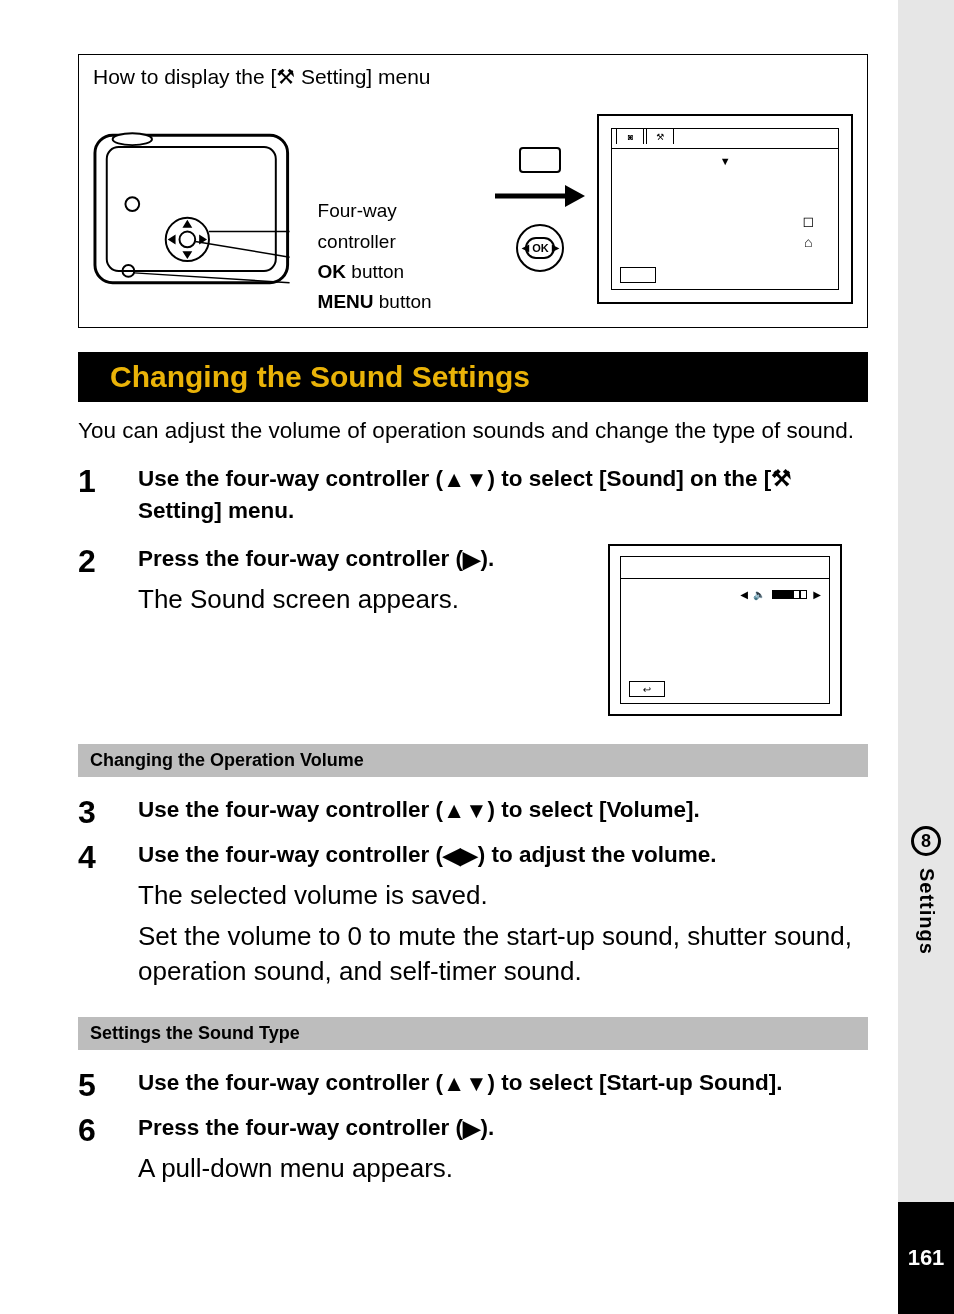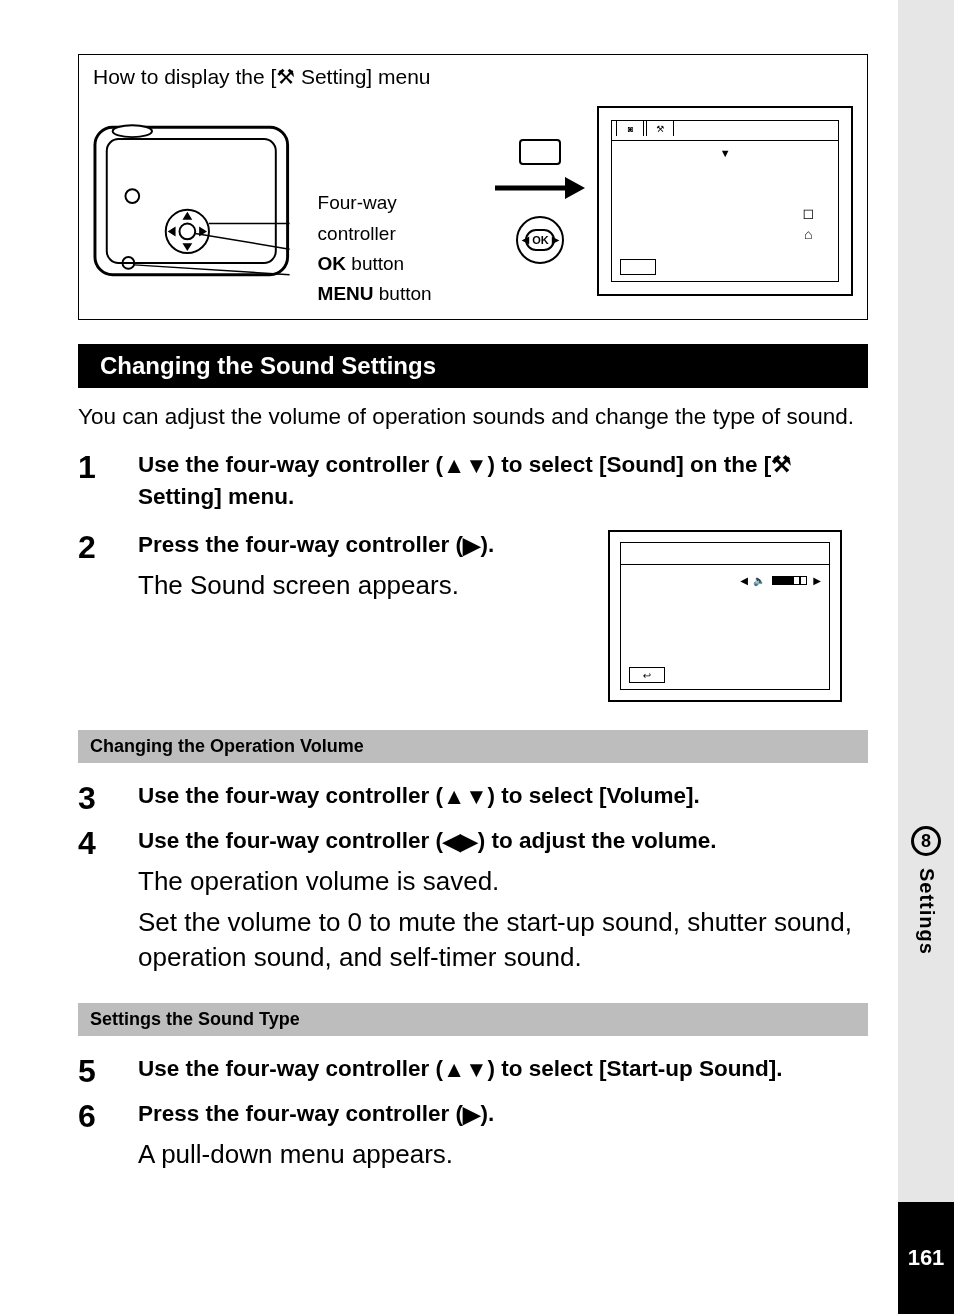--- a/index.html
+++ b/index.html
@@ -5,41 +5,41 @@
   * { box-sizing: border-box; margin: 0; padding: 0; }
   html, body { width: 954px; height: 1314px; font-family: Arial, Helvetica, sans-serif; background: #fff; color: #000; }
   .page { position: relative; width: 954px; height: 1314px; }
   .right-gutter { position: absolute; right: 0; top: 0; width: 56px; height: 1314px; background: #e6e6e6; }
   .page-tab { position: absolute; right: 0; bottom: 0; width: 56px; height: 112px; background: #000; color: #fff; display: flex; align-items: center; justify-content: center; font-size: 22px; font-weight: bold; }
   .side-label { position: absolute; right: 0; width: 56px; display: flex; flex-direction: column; align-items: center; gap: 12px; }
   .side-chapter { width: 30px; height: 30px; border-radius: 50%; border: 3px solid #000; display: flex; align-items: center; justify-content: center; font-weight: bold; font-size: 18px; }
   .side-text { writing-mode: vertical-rl; text-orientation: mixed; font-weight: bold; font-size: 20px; letter-spacing: 1px; }
   .content { position: absolute; left: 78px; top: 54px; width: 790px; }
   .howto-box { border: 1.5px solid #000; padding: 10px 14px 18px 14px; font-size: 21px; }
-  .howto-title { margin-bottom: 12px; }
+  .howto-title { margin-bottom: 20px; }
   .howto-row { display: flex; align-items: center; gap: 12px; position: relative; height: 200px; }
   .camera { width: 200px; height: 170px; position: relative; }
   .camera svg { width: 100%; height: 100%; }
   .labels-col { font-size: 19px; line-height: 1.6; margin-left: 16px; padding-top: 96px; }
   .labels-col .bold { font-weight: bold; }
   .mid-col { display: flex; flex-direction: column; align-items: center; gap: 10px; margin-left: 6px; }
   .arrow-right svg { width: 90px; height: 26px; }
   .ok-ring { width: 48px; height: 48px; border: 2px solid #000; border-radius: 50%; display:flex; align-items:center; justify-content:center; position: relative;}
   .ok-inner { width: 30px; height: 22px; border: 2px solid #000; border-radius: 12px; display:flex; align-items:center; justify-content:center; font-size: 11px; font-weight: bold;}
   .ok-tick { position: absolute; font-size: 10px; }
   .screen1 { width: 260px; height: 190px; border: 2px solid #000; position: relative; background:#fff;}
   .screen1-inner { position: absolute; left: 12px; top: 12px; right: 12px; bottom: 12px; border: 1.5px solid #000;}
   .screen1-topbar { position: absolute; left: 0; right:0; top:0; height: 20px; border-bottom: 1.5px solid #000; background:#fff;}
   .screen1-tabs { position:absolute; left:4px; top:-1px; display:flex; gap:2px;}
   .screen1-tab { width:28px; height:16px; border:1.5px solid #000; border-bottom:none; font-size:9px; display:flex; align-items:center; justify-content:center;}
   .screen1-bot { position:absolute; left:8px; bottom:6px; width:36px; height:16px; border:1.5px solid #000;}
   .screen1-icons { position:absolute; right: 24px; top: 82px; font-size: 14px; line-height:1.5; text-align:center;}
   .screen1-arrow { position:absolute; top: 26px; left:50%; transform:translateX(-50%); font-size:11px;}
 
-  .section-title { background: #000; color: #ffffff; font-size: 24px; font-weight: bold; padding: 8px 22px; margin-top: 24px; }
+  .section-title { background: #000; color: #eab308; font-size: 30px; font-weight: bold; padding: 8px 32px; margin-top: 24px; }
   .intro { font-size: 22.5px; line-height: 1.35; margin-top: 14px; }
   .step-row { display: flex; gap: 26px; margin-top: 18px; }
   .step-num { font-size: 32px; font-weight: bold; width: 34px; flex-shrink: 0; line-height: 1.1; }
   .step-body { flex: 1; }
   .step-main { font-size: 22.5px; font-weight: bold; line-height: 1.35; }
   .step-sub { font-size: 26px; margin-top: 6px; line-height: 1.35; font-weight: normal;}
   .tri { display:inline-block; vertical-align: -1px;}
   .screen2-wrap { float: right; margin-left: 16px; }
   .screen2 { width: 234px; height: 172px; border: 2px solid #000; position: relative; background:#fff;}
   .screen2-inner { position:absolute; left:10px; right:10px; top:10px; bottom:10px; border:1.5px solid #000;}
@@ -183,21 +183,21 @@
         </div>
       </div>
     </div>
 
     <div class="step-row" style="margin-top:10px;">
       <div class="step-num">4</div>
       <div class="step-body">
         <div class="step-main">
           <span>Use the four-way controller (</span><span class="tri">◀</span><span class="tri">▶</span><span>) to adjust the volume.</span>
         </div>
-        <div class="step-sub">The operation volume is saved.</div>
+        <div class="step-sub">The selected volume is saved.</div>
         <div class="step-sub">Set the volume to 0 to mute the start-up sound, shutter sound, operation sound, and self-timer sound.</div>
       </div>
     </div>
 
     <div class="sub-bar">Settings the Sound Type</div>
 
     <div class="step-row">
       <div class="step-num">5</div>
       <div class="step-body">
         <div class="step-main">

